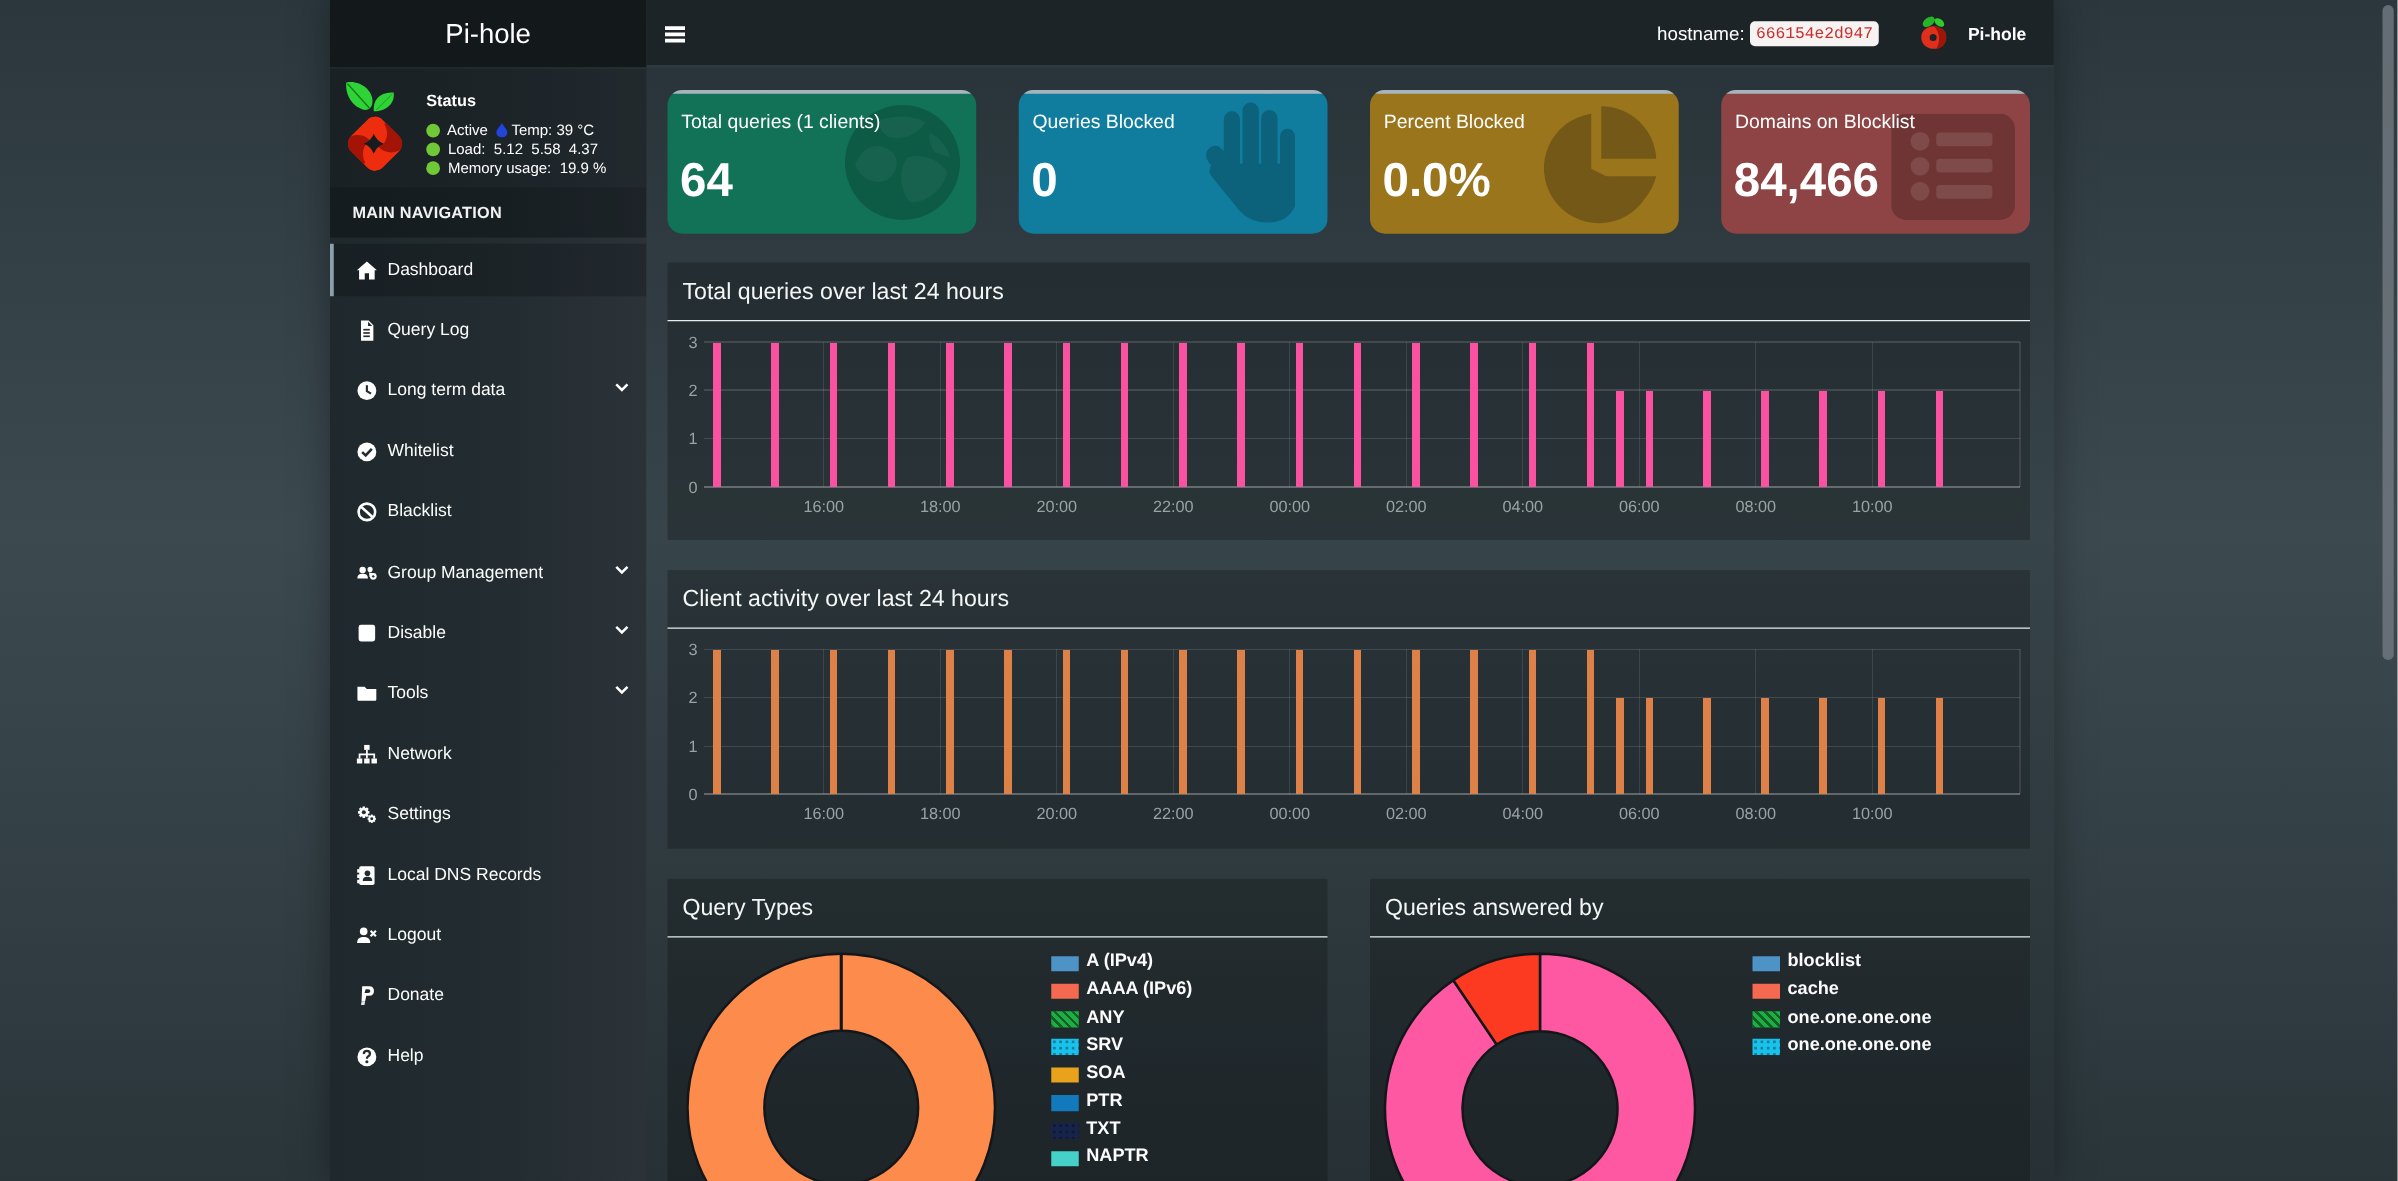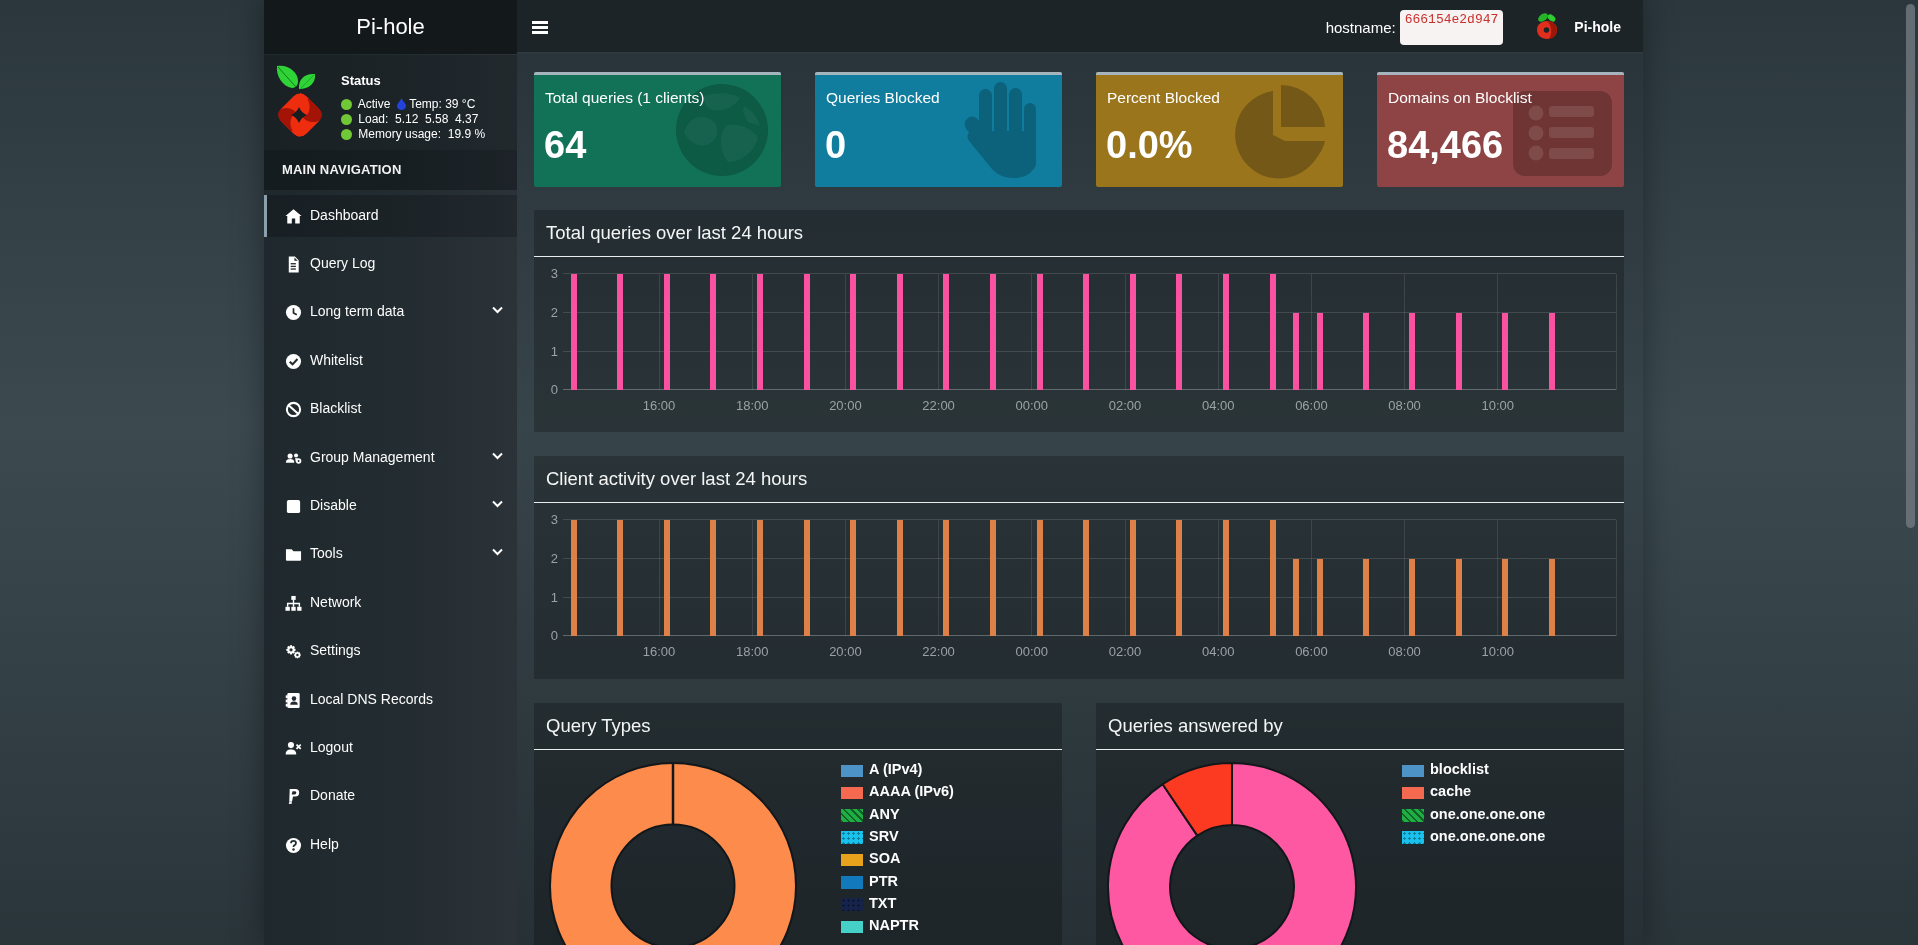--- a/index.html
+++ b/index.html
@@ -15,39 +15,39 @@
 #logo b { font-weight:400; }
 #navbar { position:absolute; left:253px; top:0; width:1126px; height:52px; background:#1d2428; }
 #sidebar { position:absolute; left:0; top:54px; width:253px; height:891px; background:linear-gradient(90deg,#1f282c 0%,#232c30 55%,#2b3338 100%); }
 #content { position:absolute; left:253px; top:54px; width:1126px; height:891px; background:rgba(0,0,0,0.08); }
 
 .burger { position:absolute; left:15px; top:21px; width:16px; height:13px; }
 .burger div { height:2.5px; background:#fff; margin-bottom:2.6px; }
 .nav-right { position:absolute; right:22px; top:0; height:54px; display:flex; align-items:center; }
 .hostlabel { font-size:15px; color:#fff; }
 .hostpill { margin-left:4px; background:#f7f3f3; color:#c9302c; border-radius:4px;
-  font-family:"Liberation Mono",monospace; font-size:13px; padding:2px 5px 18px; }
+  font-family:"Liberation Mono",monospace; font-size:13px; padding:2px 5px 3px; }
 .navtitle { font-size:14px; font-weight:700; margin-left:15px; }
 
 #status { position:absolute; left:0; top:1px; width:253px; height:95px; background:rgba(3,8,12,0.22); }
 .st-title { position:absolute; left:77px; top:18px; font-size:13px; font-weight:700; }
 .st-row { position:absolute; left:77px; font-size:12px; font-weight:400; white-space:nowrap; }
 .dot { display:inline-block; width:11px; height:11px; border-radius:50%; background:#71c837; vertical-align:-2px; margin-right:3px; }
 #mainnav { position:absolute; left:0; top:96px; width:253px; height:40px; background:rgba(0,3,6,0.32);
   font-size:13px; letter-spacing:0.2px; font-weight:700; color:#f2f2f2; line-height:40px; padding-left:18px; }
 .menu { position:absolute; left:0; top:136px; width:253px; }
 .mitem { position:absolute; left:0; width:253px; height:42px; color:#fdfdfd; font-size:14px; }
 .mitem.active { background:rgba(0,2,5,0.20); border-left:3px solid #8ba0aa; }
 .micon { position:absolute; left:21px; top:13px; width:17px; height:17px; }
 .mitem.active .micon { left:18px; }
 .mlabel { position:absolute; left:46px; top:12px; }
 .mitem.active .mlabel { left:43px; }
 .chev { position:absolute; right:14px; top:15px; }
 
-.card { position:absolute; height:115px; width:247px; border-radius:2px; overflow:hidden; }
+.card { position:absolute; height:115px; width:247px; border-radius:12px; overflow:hidden; }
 .card .strip { position:absolute; top:0; left:0; right:0; height:3px; background:#a6b4bd; }
 .card .ct { z-index:2; position:absolute; left:11px; top:17px; font-size:15.5px; color:#fff; }
 .card .cv { z-index:2; position:absolute; left:10px; top:52px; font-size:38px; font-weight:700; color:#fff; }
 .card svg.bigicon { position:absolute; z-index:1; }
 
 .panel { position:absolute; background:rgba(0,0,0,0.225); border-radius:1px; }
 .ptitle { position:absolute; left:12px; top:12px; font-size:18.5px; color:#f4f6f6; }
 .psep { position:absolute; left:0; right:0; top:45.5px; height:1.6px; background:#e8ecec; }
 
 #sb { position:absolute; left:1906px; top:4px; width:9px; height:524px; background:#6e777c; border-radius:5px; opacity:.85; }

